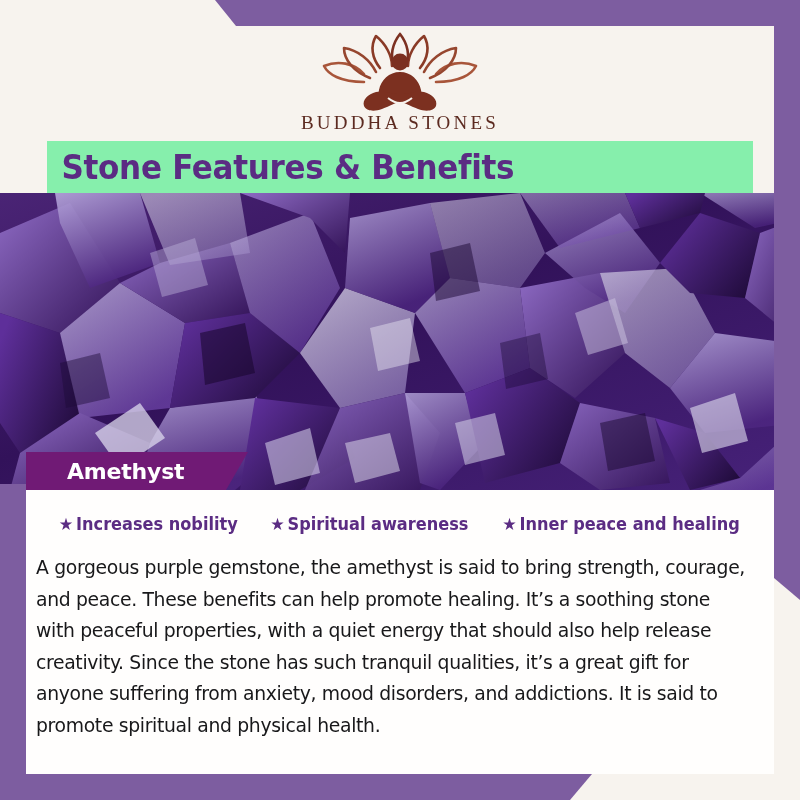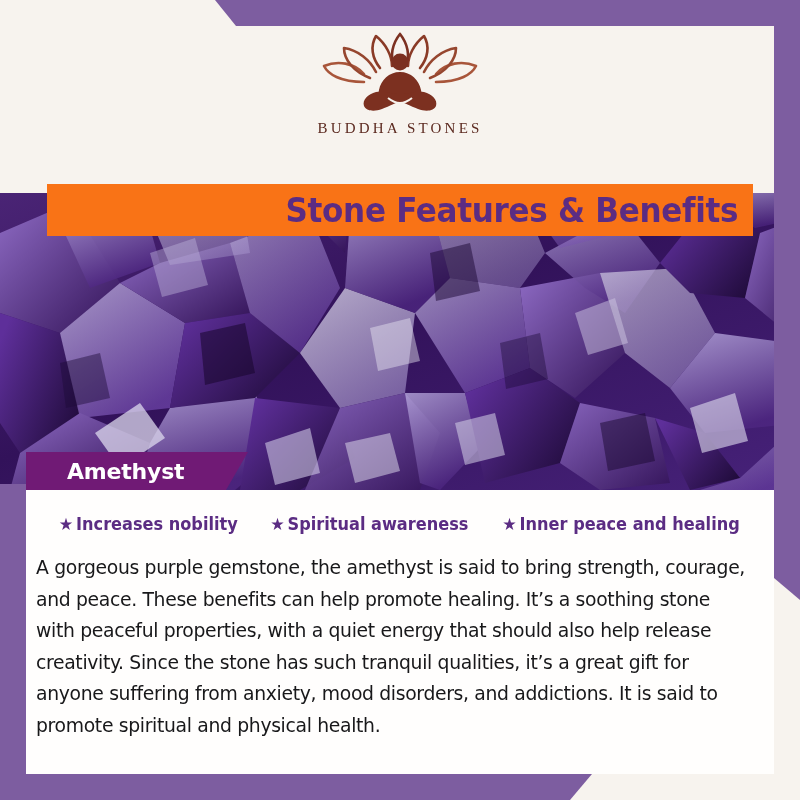--- a/index.html
+++ b/index.html
@@ -92,41 +92,40 @@
     display: flex;
     flex-direction: column;
     align-items: center;
   }
   .logo-mark {
     width: 164px;
     height: 82px;
     display: block;
   }
   .logo-text {
-    margin-top: 8px;
+    margin-top: 0;
     font-family: "Liberation Serif", serif;
-    font-size: 15px;
+    font-size: 19px;
     letter-spacing: 3.2px;
     color: #5c2a20;
     text-align: center;
   }
 
   
   .title-band {
     position: absolute;
     top: 141px;
     left: 47px;
     width: 706px;
     height: 52px;
-    background: #f97316;
+    background: #86efac;
     z-index: 7;
     display: flex;
     align-items: center;
-    justify-content: flex-end;
-    margin-top: 43px;
+    justify-content: flex-start;
   }
   .title-text {
     font-family: "DejaVu Sans", sans-serif;
     font-weight: bold;
     font-size: 33px;
     color: #5b2c83;
     letter-spacing: -0.3px;
     transform: scaleX(0.94);
     white-space: nowrap;
   }

